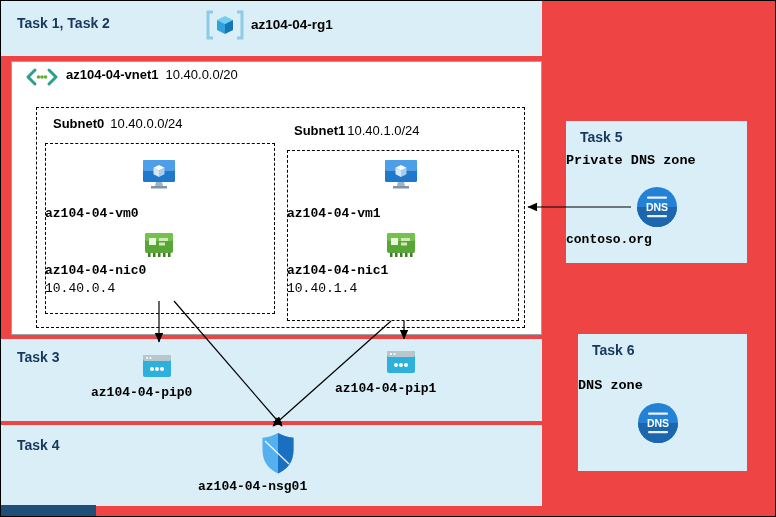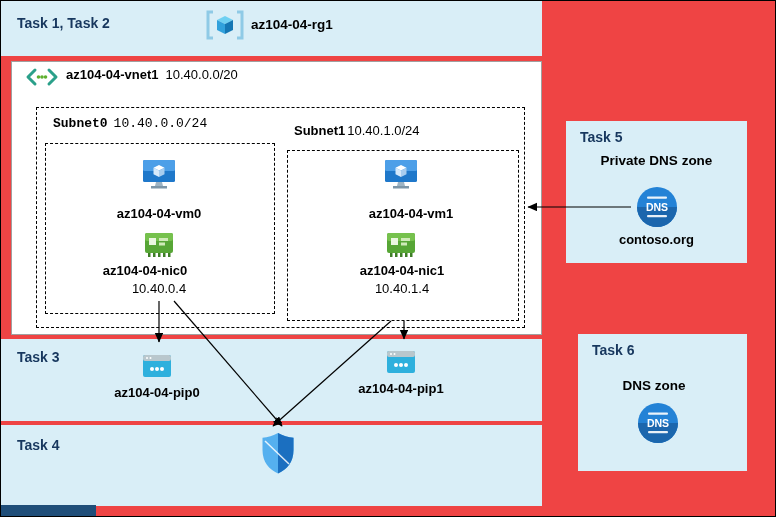--- a/index.html
+++ b/index.html
@@ -6,21 +6,21 @@
   .canvas{
     position:relative;width:774px;height:515px;border:1px solid #000;
     background:#ef4444;font-family:"Liberation Sans",sans-serif;font-size:13px;color:#000;
     overflow:hidden;
   }
   .abs{position:absolute;}
   .band{position:absolute;background:#d9eef7;}
   .tasklabel{position:absolute;font-weight:bold;font-size:14px;color:#17375e;}
   .name{font-weight:bold;font-size:13px;color:#000;}
   .cidr,.ip{font-weight:normal;font-size:13px;color:#000;}
-  .ctr{position:absolute;text-align:center;}
+  .ctr{position:absolute;font-family:Liberation Mono, monospace;}
   .dashed{position:absolute;border:1px dashed #000;}
   .vnetbox{position:absolute;background:#fff;border:1px solid #a0a0a0;}
   .row{position:absolute;display:flex;align-items:flex-start;gap:7px;}
   .strip{position:absolute;background:#1f4e79;}
   .arrows{position:absolute;left:0;top:0;pointer-events:none;}
   svg{display:block;}
 </style>
 </head>
 <body>
 
@@ -53,21 +53,21 @@
       </svg>
     </span>
     <span class="name">az104-04-vnet1</span>
     <span class="cidr">10.40.0.0/20</span>
   </div>
 
   <div class="dashed" style="left:35px;top:106px;width:487px;height:219px;"></div>
   <div class="dashed" style="left:44px;top:142px;width:228px;height:169px;"></div>
   <div class="dashed" style="left:286px;top:149px;width:230px;height:169px;"></div>
 
-  <div class="row" style="left:52px;top:115px;gap:6px;font-family:Liberation Mono, monospace;">
+  <div class="row" style="left:52px;top:115px;gap:6px;">
     <span class="name">Subnet0</span>
     <span class="cidr">10.40.0.0/24</span>
   </div>
   <div class="row" style="left:293px;top:122px;gap:2px;">
     <span class="name">Subnet1</span>
     <span class="cidr">10.40.1.0/24</span>
   </div>
 
   <span class="abs" style="left:140px;top:156px;">
     <svg width="36" height="34" viewBox="0 0 36 34">
@@ -161,20 +161,21 @@
   <div class="band" style="left:0;top:424px;width:541px;height:81px;"></div>
   <span class="tasklabel" style="left:16px;top:436px;">Task 4</span>
 
   <span class="abs" style="left:258px;top:430px;">
     <svg width="38" height="44" viewBox="0 0 38 44">
       <path d="M19 2 C14.5 4.8 8.5 6.3 3.5 6.8 L3.5 19 C3.5 31 10 38.5 19 42.5 C28 38.5 34.5 31 34.5 19 L34.5 6.8 C29.5 6.3 23.5 4.8 19 2 Z" fill="#55b0ef"></path>
       <path d="M19 2 C23.5 4.8 29.5 6.3 34.5 6.8 L34.5 19 C34.5 31 28 38.5 19 42.5 Z" fill="#1b6fc0"></path>
       <path d="M6 10 L30 33" stroke="#ffffff" stroke-width="1.5" opacity="0.85"></path>
     </svg>
   </span>
+  <div class="ctr name" style="left:197px;top:478px;width:160px;">az104-04-nsg01</div>
 
   <div class="strip" style="left:0;top:504px;width:95px;height:11px;"></div>
 
   <div class="band" style="left:565px;top:120px;width:181px;height:142px;"></div>
   <span class="tasklabel" style="left:579px;top:128px;">Task 5</span>
   <div class="ctr name" style="left:565px;top:152px;width:181px;font-size:13.5px;">Private DNS zone</div>
   <span class="abs" style="left:634px;top:184px;">
     <svg width="44" height="44" viewBox="0 0 44 44">
       <circle cx="22" cy="22" r="20" fill="#2382d6"></circle>
       <path d="M2 22 a20 20 0 0 0 40 0 Z" fill="#1b66ad"></path>

